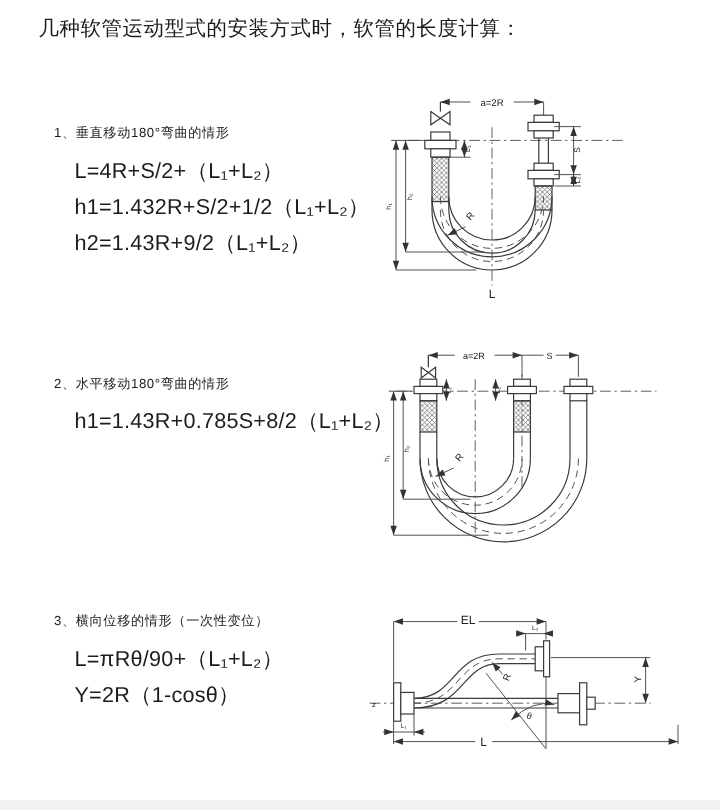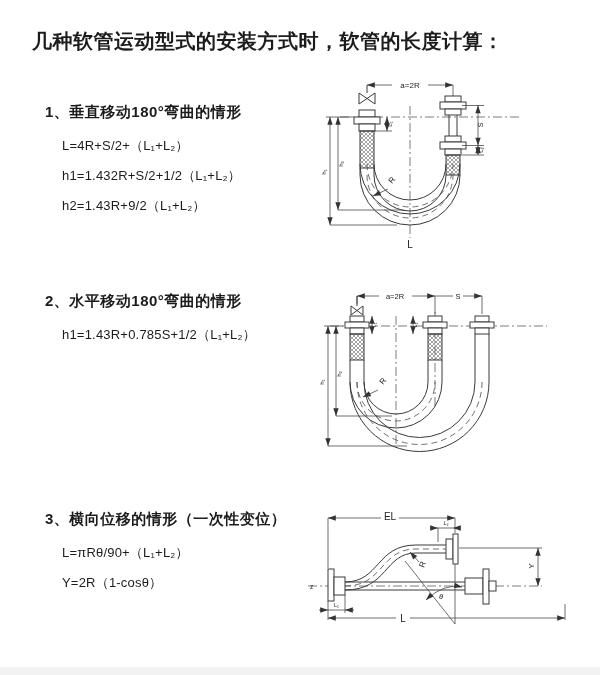--- a/index.html
+++ b/index.html
@@ -2,28 +2,28 @@
 <html><head>
 <meta charset="utf-8">
 <style>
   html,body{margin:0;padding:0;}
   body{
     width:600px;height:675px;background:#ffffff;position:relative;overflow:hidden;
     font-family:"Liberation Sans","DejaVu Sans",sans-serif;color:#1c1c1c;
     -webkit-font-smoothing:antialiased;
   }
   .page-title{
-    position:absolute;left:32px;top:28px;font-size:20px;font-weight:700;
+    position:absolute;left:32px;top:12px;font-size:17px;font-weight:400;
     letter-spacing:.5px;white-space:nowrap;
   }
   .section{position:absolute;left:45px;white-space:nowrap;}
-  .sec-heading{font-size:15px;font-weight:700;letter-spacing:.5px;margin:0 0 9px 0;}
-  .formula{font-size:13px;font-weight:400;margin:0 0 0 17px;line-height:30px;letter-spacing:.2px;}
+  .sec-heading{font-size:11px;font-weight:400;letter-spacing:.5px;margin:0 0 9px 0;}
+  .formula{font-size:18px;font-weight:400;margin:0 0 0 17px;line-height:30px;letter-spacing:.2px;}
   #section-1{top:103px;}
-  #section-2{top:292px;}
+  #section-2{top:312px;}
   #section-3{top:510px;}
   svg{position:absolute;overflow:visible;}
   #diagram-1{left:312px;top:72px;}
   #diagram-2{left:312px;top:286px;}
   #diagram-3{left:298px;top:506px;}
   .ln{stroke:#3a3a3a;stroke-width:1;fill:none;}
   .thin{stroke:#4a4a4a;stroke-width:.8;fill:none;}
   .cl{stroke:#5a5a5a;stroke-width:.8;fill:none;stroke-dasharray:9 3 2 3;}
   .dashc{stroke:#4a4a4a;stroke-width:.8;fill:none;stroke-dasharray:6 4;}
   .fit{stroke:#3a3a3a;stroke-width:1;fill:#ffffff;}
@@ -50,21 +50,21 @@
 
 <div class="section" id="section-1">
   <div class="sec-heading">1、垂直移动180°弯曲的情形</div>
   <div class="formula">L=4R+S/2+（L₁+L₂）</div>
   <div class="formula">h1=1.432R+S/2+1/2（L₁+L₂）</div>
   <div class="formula">h2=1.43R+9/2（L₁+L₂）</div>
 </div>
 
 <div class="section" id="section-2">
   <div class="sec-heading">2、水平移动180°弯曲的情形</div>
-  <div class="formula">h1=1.43R+0.785S+1/2（L₁+L₂）</div>
+  <div class="formula">h1=1.43R+0.785S+8/2（L₁+L₂）</div>
 </div>
 
 <div class="section" id="section-3">
   <div class="sec-heading">3、横向位移的情形（一次性变位）</div>
   <div class="formula">L=πRθ/90+（L₁+L₂）</div>
   <div class="formula">Y=2R（1-cosθ）</div>
 </div>
 
 <svg id="diagram-1" width="235" height="185" viewBox="0 0 235 185">
 

